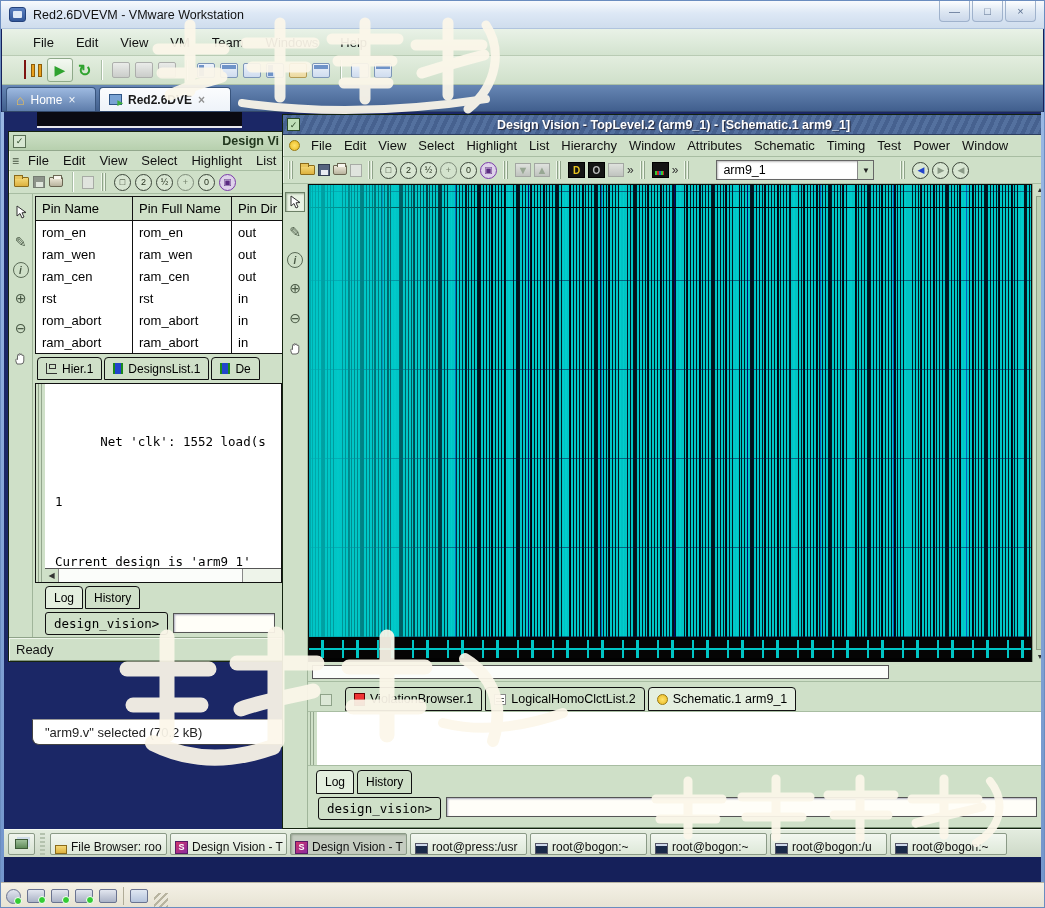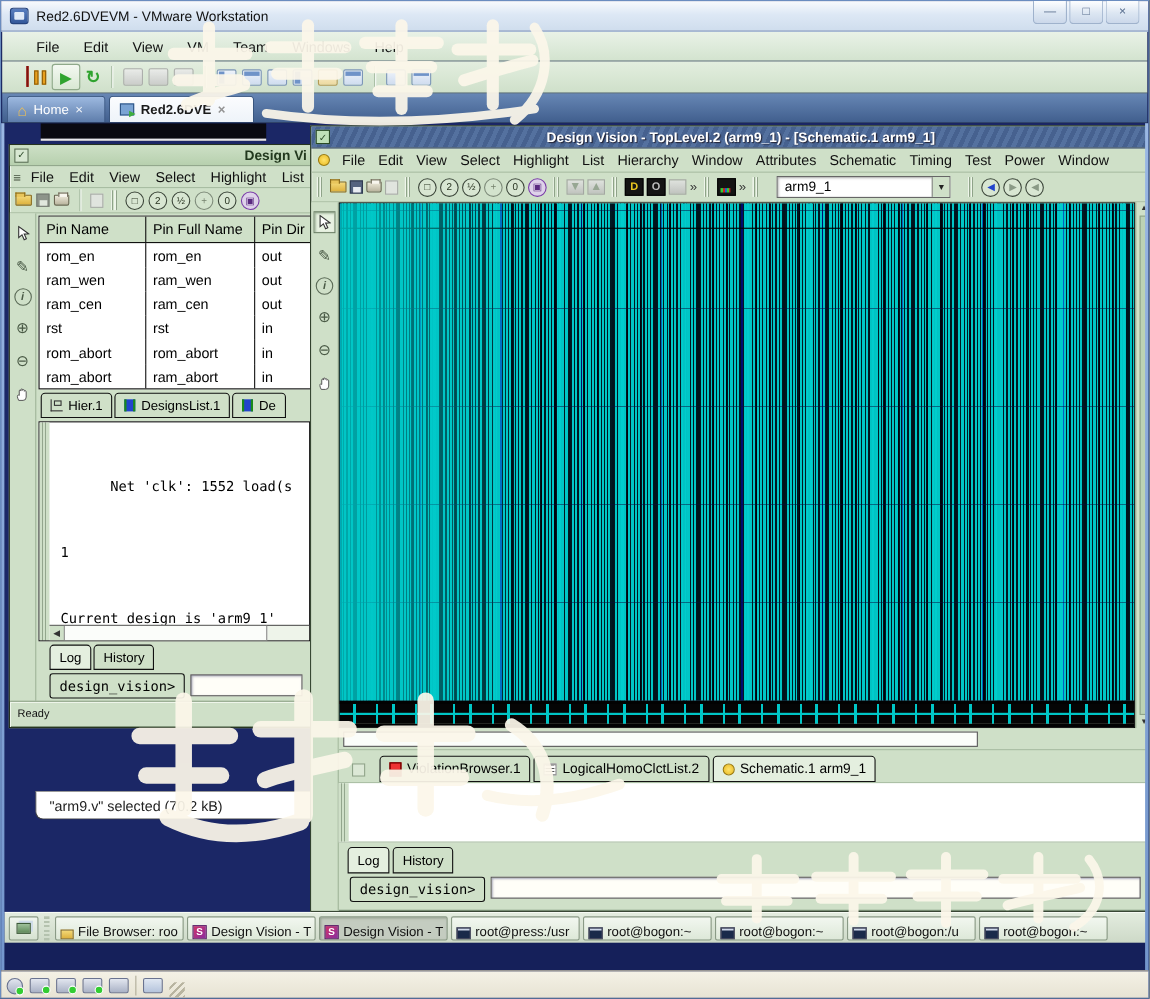--- a/index.html
+++ b/index.html
@@ -143,21 +143,21 @@
     display:flex; min-height:0; position:relative; }
   .log-text { flex:1; overflow:hidden; padding:8px 2px 0 10px; font-size:12.5px; line-height:20px; }
   .log-hscroll { position:absolute; left:9px; right:0; bottom:0; height:14px; border-top:1px solid #555;
     background:#eef4ea; display:flex; }
   .hs-btn { width:14px; font-size:8px; display:flex; align-items:center; justify-content:center;
     border-right:1px solid #888; background:#cfe0c8; color:#333; }
   .hs-thumb { width:78%; background:#fbfdfa; border-right:1px solid #888; }
   .dvl-logtabs { height:26px; padding:3px 0 0 10px; display:flex; gap:2px; }
   .dvl-prompt { height:28px; display:flex; align-items:center; gap:5px; padding:2px 10px 2px 10px; }
   .dvl-status { height:24px; border-top:1px solid #8fa389; box-shadow:inset 0 1px 0 #eef5ea;
-    display:flex; align-items:center; padding-left:7px; font-size:10px; color:#111; }
+    display:flex; align-items:center; padding-left:7px; font-size:13px; color:#111; }
 
   
   .frag-console { position:absolute; left:28px; top:547px; width:258px; height:60px; background:#fff;
     border:1px solid #333; border-radius:8px 8px 0 0; z-index:3; }
   .console-label { position:absolute; left:26px; top:24px; font-size:13.5px; color:#111; }
   .console-inner { position:absolute; left:70px; top:5px; right:3px; height:50px; border:2px solid #222;
     background:#fff; font-size:13px; line-height:21px; padding:3px 0 0 7px; overflow:hidden; }
   .frag-status { position:absolute; left:28px; top:607px; width:262px; height:26px; background:#fff;
     border:1px solid #444; border-top:1px solid #999; border-radius:0 0 7px 7px; display:flex;
     align-items:center; padding-left:12px; font-size:13px; color:#222; z-index:3; }
@@ -172,21 +172,21 @@
   .dvm-title-text { flex:1; text-align:center; color:#fff; font-weight:bold; font-size:12.5px;
     text-shadow:1px 1px 1px #223; white-space:nowrap; overflow:hidden; }
   .dvm-menu { height:22px; display:flex; align-items:center; font-size:12.5px; padding:0 3px;
     border-bottom:1px solid #a8bda2; }
   .dvm-menu .mi { padding:2px 6px; }
   .dot-d { width:11px; height:11px; border-radius:50%; background:radial-gradient(#ffe36a,#e8b820);
     border:1px solid #9a7a10; margin:0 5px 0 3px; flex:none; }
   .dvm-tools { height:27px; display:flex; align-items:center; border-bottom:1px solid #a8bda2;
     padding:0 2px; gap:3px; overflow:hidden; }
   .combo { display:flex; align-items:center; width:158px; height:20px; border:1px solid #666;
-    background:#fff; box-shadow:inset 1px 1px 2px #bbb; margin:0 10px; flex:none; }
+    background:#fff; box-shadow:inset 1px 1px 2px #bbb; margin:0 20px; flex:none; }
   .combo-text { flex:1; font-size:12.5px; padding-left:6px; }
   .combo-btn { width:16px; height:100%; background:#cfe0c8; border-left:1px solid #888; font-size:8px;
     display:flex; align-items:center; justify-content:center; color:#222; }
   .nav-circ { width:17px; height:17px; border:1px solid #3c463a; border-radius:50%; background:#d8e6d2;
     color:#2244cc; font-size:9px; display:flex; align-items:center; justify-content:center; flex:none; }
   .nav-circ.gray { color:#8a9a86; }
 
   .dvm-body { flex:1; display:flex; min-height:0; }
   .dvm-center { flex:1; display:flex; flex-direction:column; min-width:0; }
   .canvas-row { display:flex; height:478px; }

